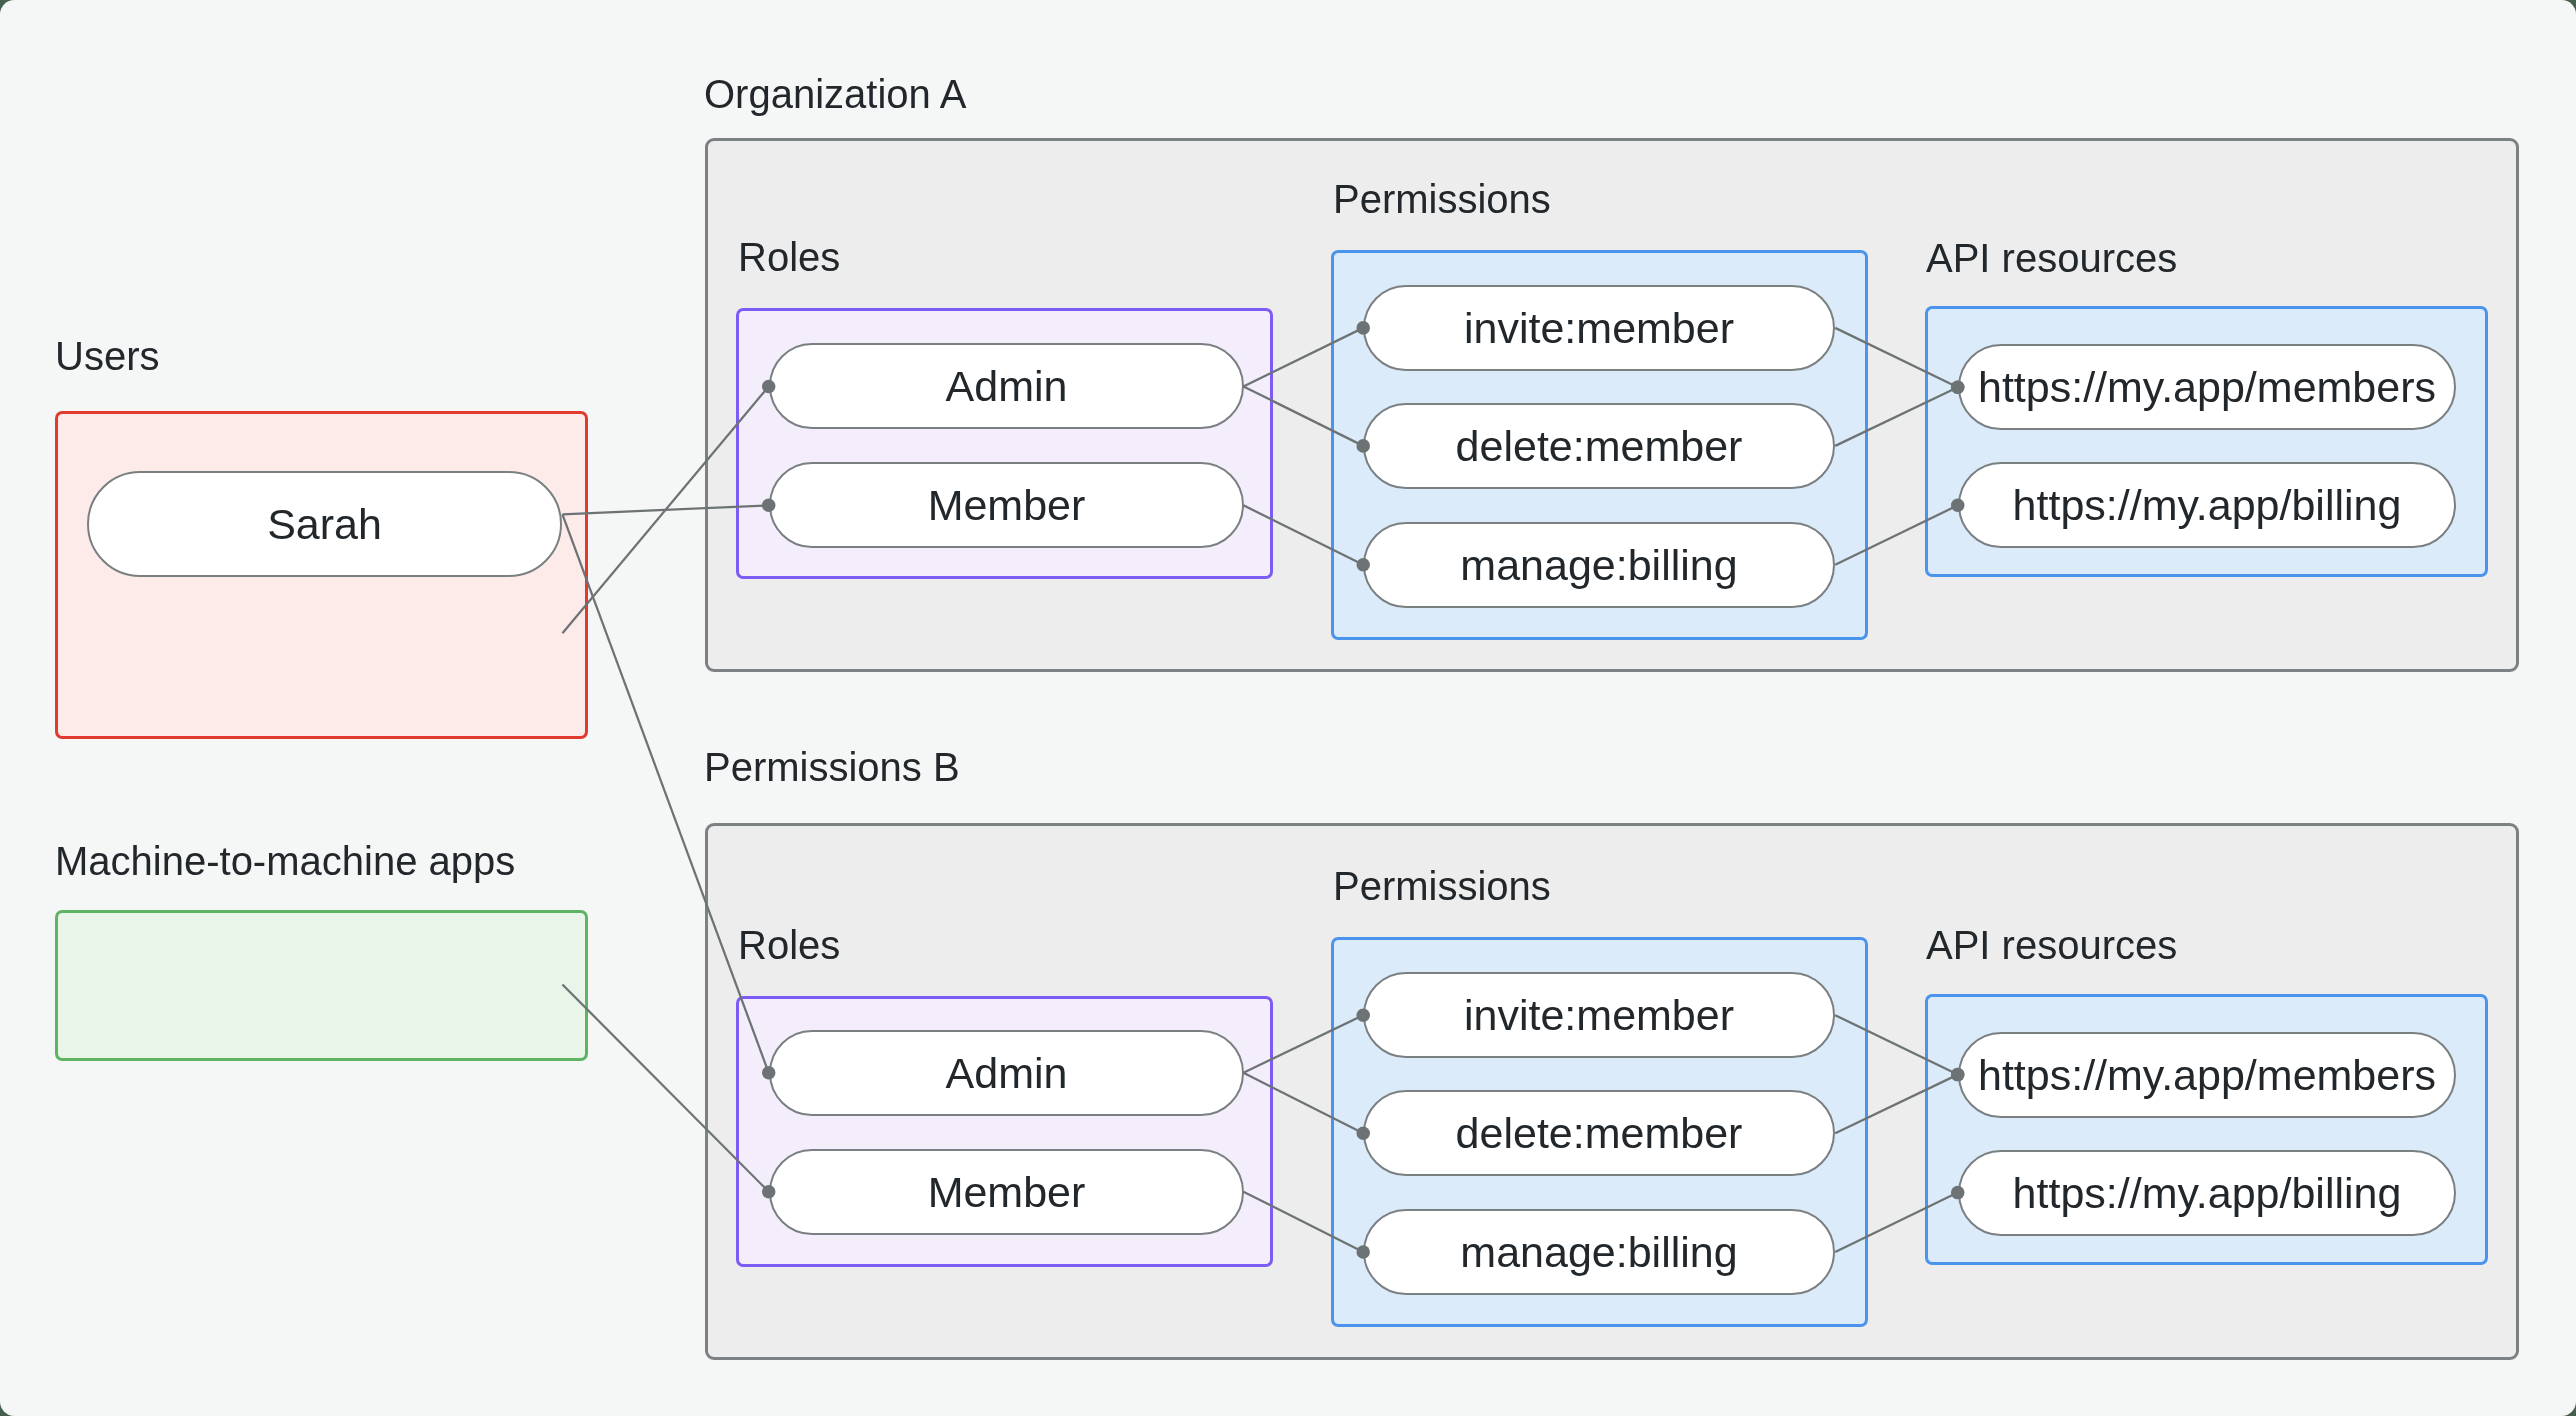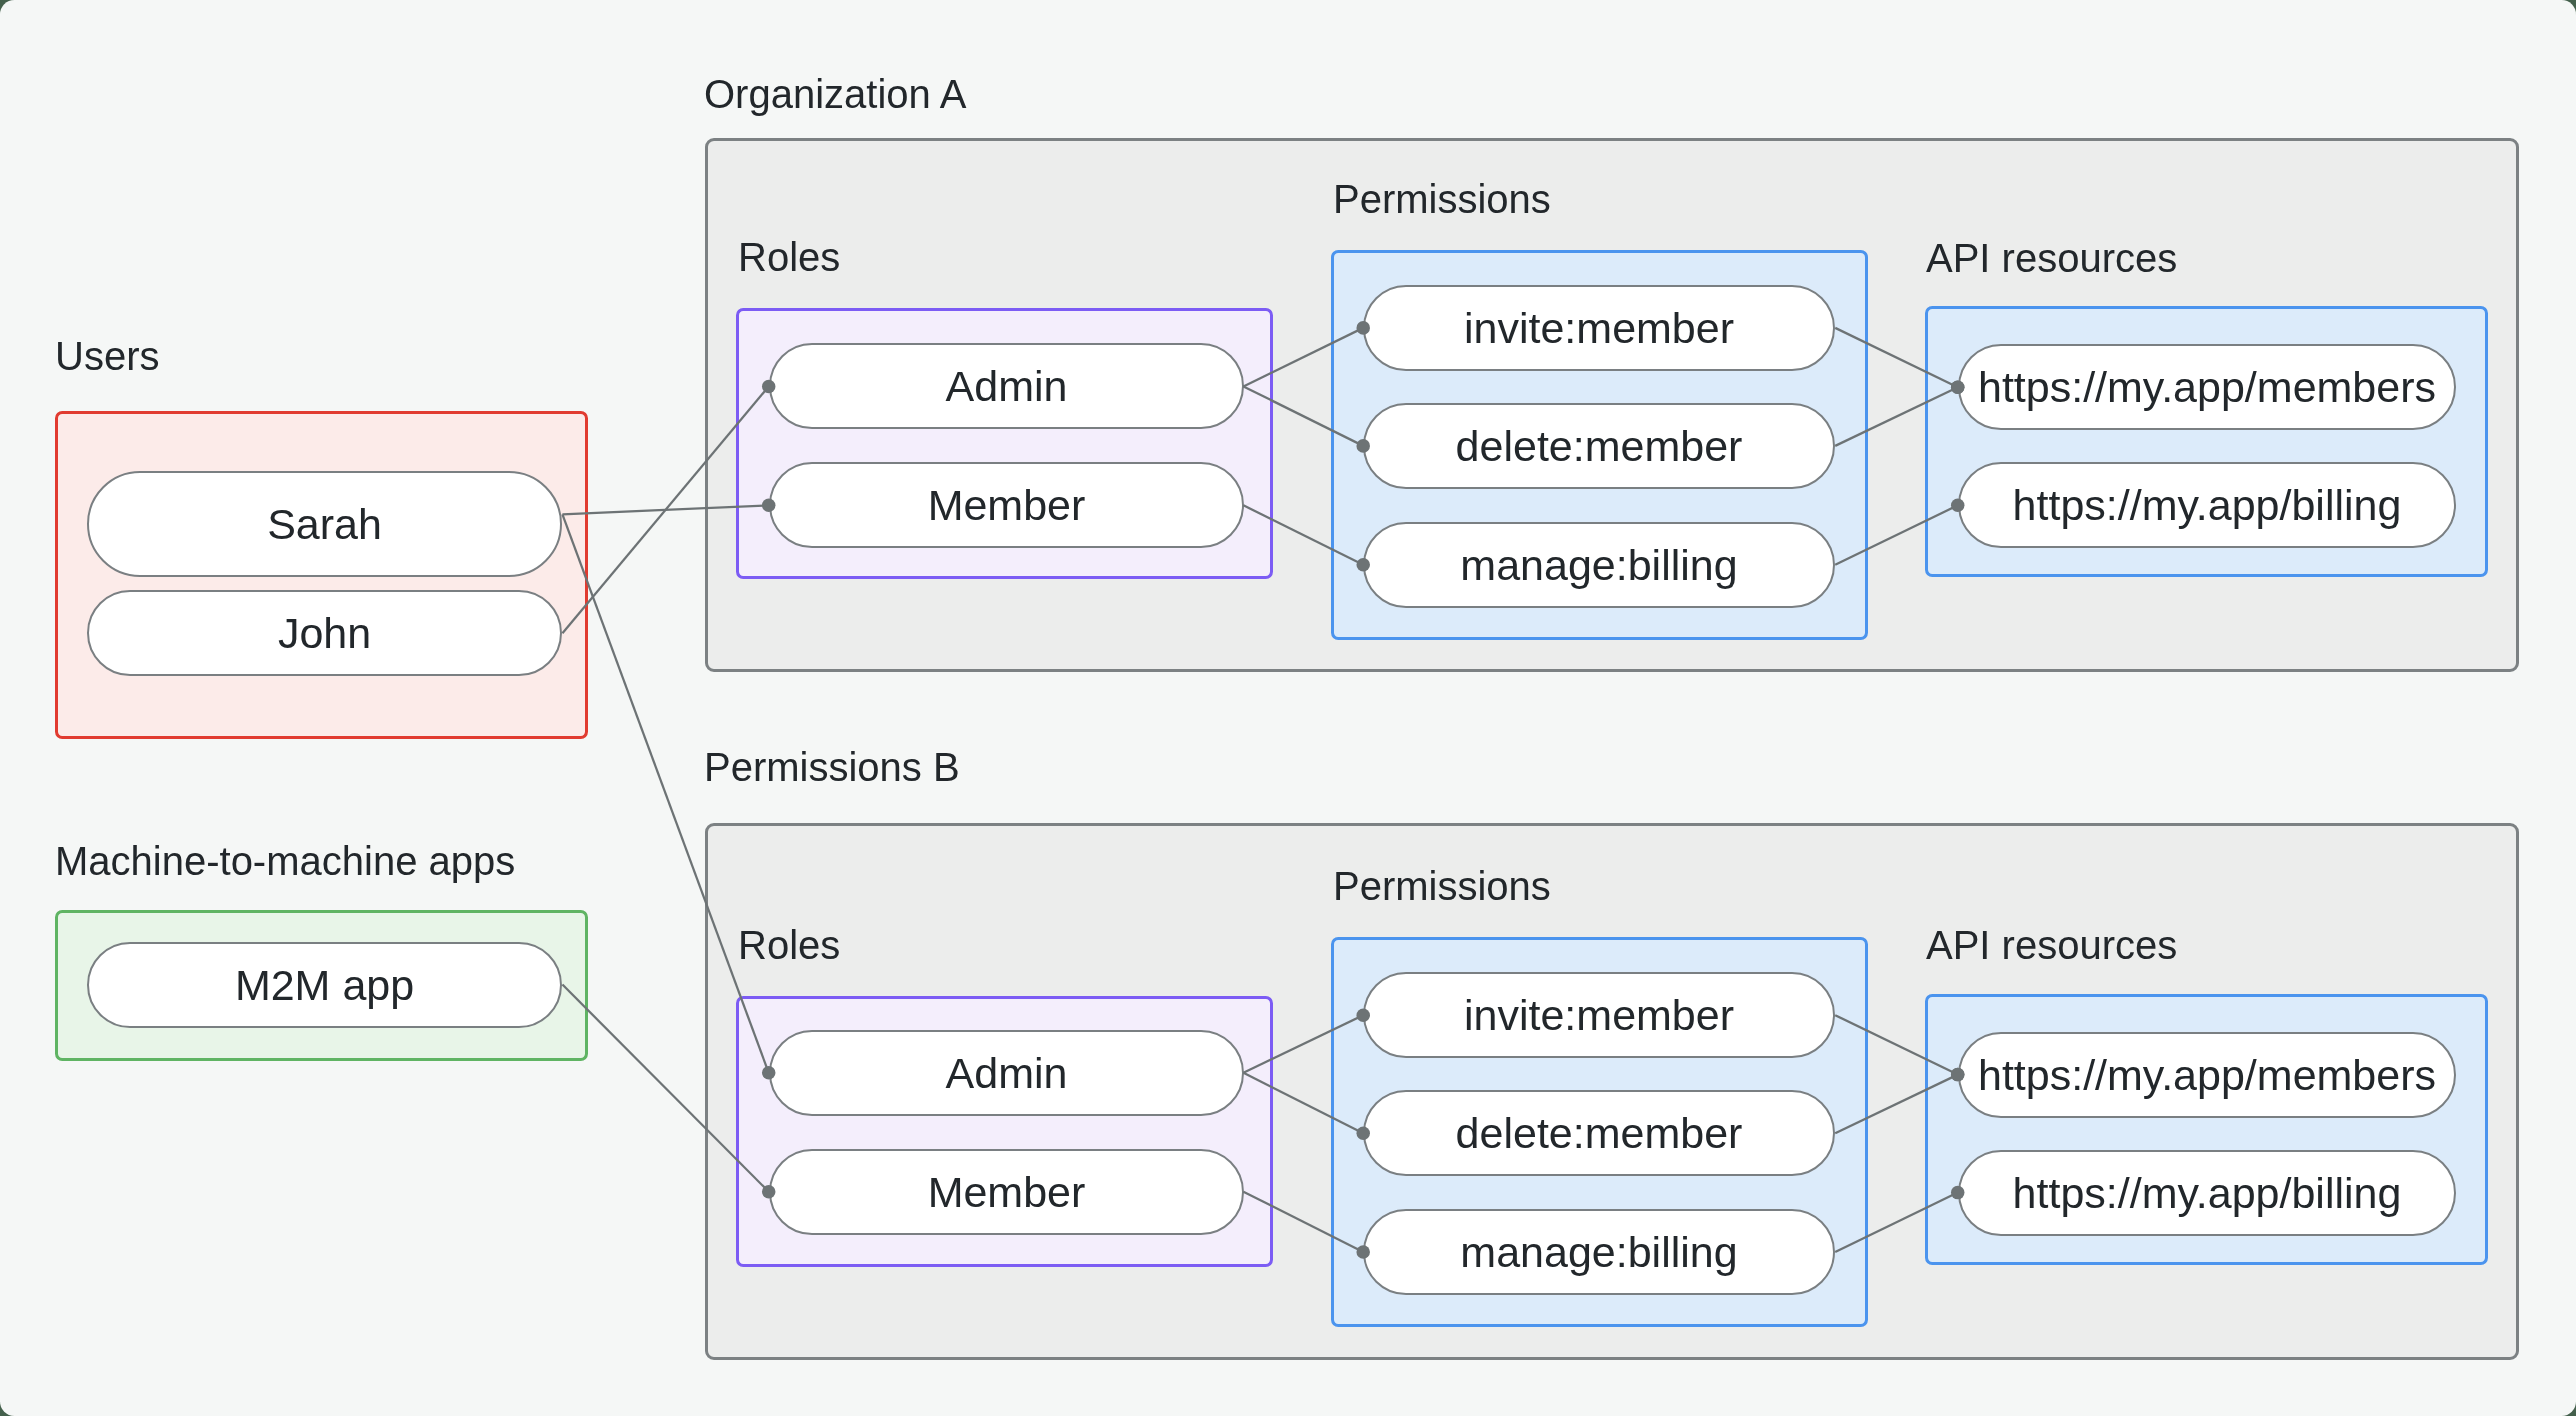--- a/index.html
+++ b/index.html
@@ -70,25 +70,23 @@
   }
 </style>
 </head>
 <body>
 
 <div id="canvas">
 
   <div class="group-title" style="left:55px; top:334px">Users</div>
   <div class="box users-box" style="left:55px; top:411px; width:533px; height:328px"></div>
   <div class="pill" style="left:87px; top:471px; width:475px; height:106px">Sarah</div>
-  <div class="pill" style="left:87px; top:590px; width:475px; height:86px">John</div>
 
   <div class="group-title" style="left:55px; top:839px">Machine-to-machine apps</div>
   <div class="box m2m-box" style="left:55px; top:910px; width:533px; height:151px"></div>
-  <div class="pill" style="left:87px; top:942px; width:475px; height:86px">M2M app</div>
 
   <div class="group-title" style="left:704px; top:72px">Organization A</div>
   <div class="box org-box" style="left:705px; top:138px; width:1814px; height:534px"></div>
 
   <div class="group-title" style="left:738px; top:235px">Roles</div>
   <div class="box roles-box" style="left:736px; top:308px; width:537px; height:271px"></div>
   <div class="pill" style="left:769px; top:343px; width:475px; height:86px">Admin</div>
   <div class="pill" style="left:769px; top:462px; width:475px; height:86px">Member</div>
 
   <div class="group-title" style="left:1333px; top:177px">Permissions</div>

